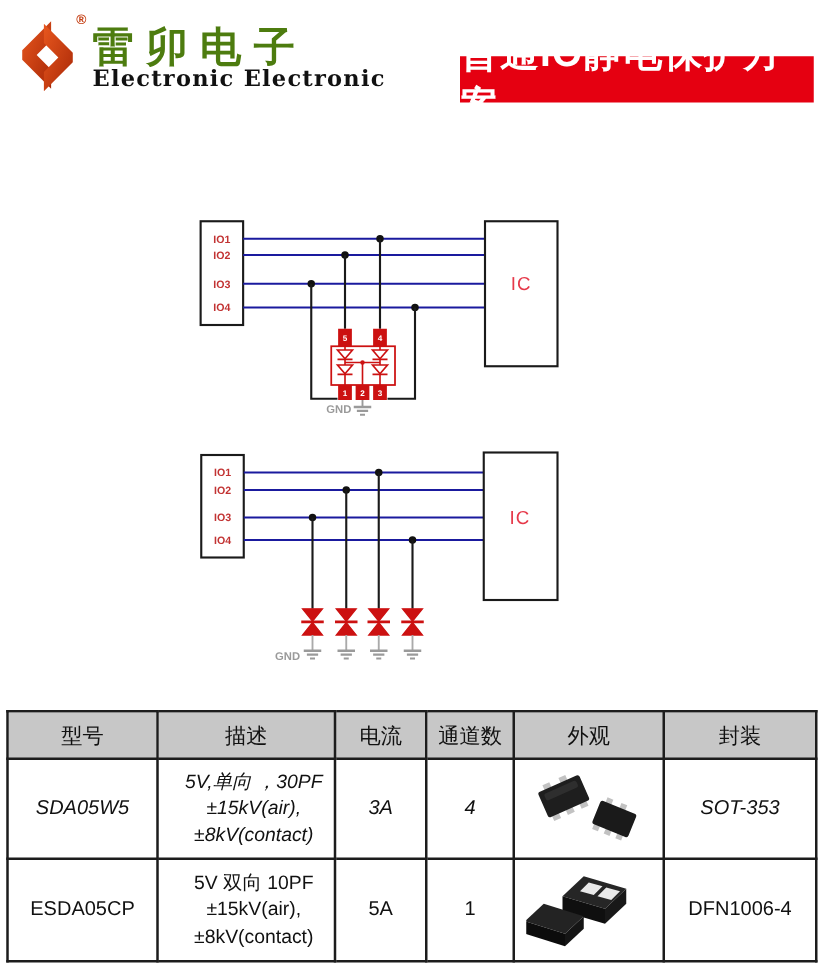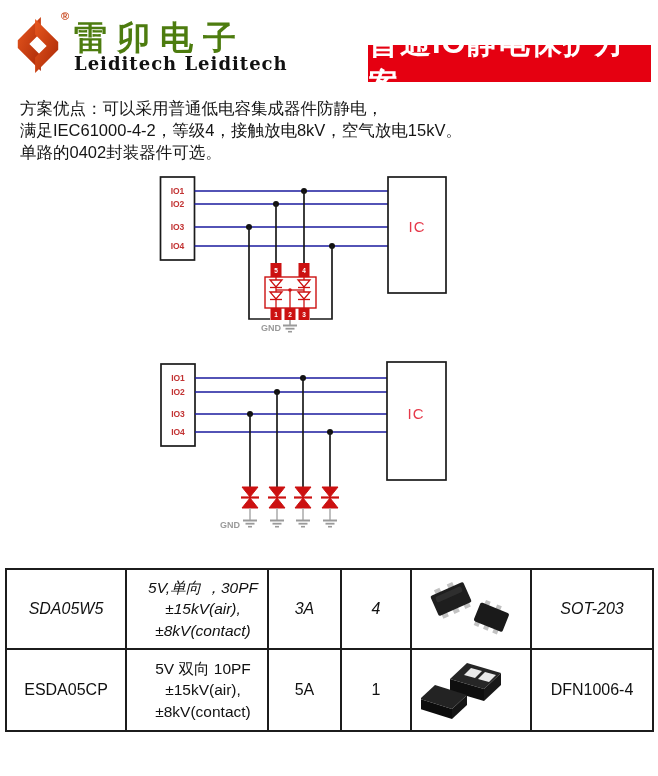--- a/index.html
+++ b/index.html
@@ -81,28 +81,23 @@
       <linearGradient id="lg" x1="0" y1="0" x2="1" y2="1">
         <stop offset="0" stop-color="#e8571e"></stop>
         <stop offset="1" stop-color="#a82807"></stop>
       </linearGradient>
     </defs>
     <path d="M6 31 L30 7 L30 23 L18 35 L30 47 L30 63 L6 39 Z" fill="url(#lg)"></path>
     <path d="M48 41 L24 65 L24 49 L36 37 L24 25 L24 9 L48 33 Z" fill="url(#lg)"></path>
   </svg>
   <div id="reg-mark" class="abs">®</div>
   <div id="logo-cn" class="abs">雷卯电子</div>
-  <div id="logo-en" class="abs">Leiditech Leiditech</div>
+  <div id="logo-en" class="abs">Electronic Electronic</div>
   <div id="banner" class="abs">普通IO静电保护方案</div>
 
-  <div id="intro" class="abs">
-    <div>方案优点：可以采用普通低电容集成器件防静电，</div>
-    <div>满足IEC61000-4-2，等级4，接触放电8kV，空气放电15kV。</div>
-    <div>单路的0402封装器件可选。</div>
-  </div>
 
   <svg id="schematic1" class="abs" viewBox="0 0 310 175">
 
     <rect x="10.5" y="7" width="34" height="83" fill="#ffffff" stroke="#1a1a1a" stroke-width="1.7"></rect>
     <text class="io-lbl" x="27.5" y="24" text-anchor="middle">IO1</text>
     <text class="io-lbl" x="27.5" y="37" text-anchor="middle">IO2</text>
     <text class="io-lbl" x="27.5" y="60" text-anchor="middle">IO3</text>
     <text class="io-lbl" x="27.5" y="79" text-anchor="middle">IO4</text>
 
     <g stroke="#1a1a9e" stroke-width="1.7">
@@ -254,20 +249,28 @@
     <table class="spec">
       <colgroup>
         <col style="width:120px">
           <col style="width:142px">
           <col style="width:73px">
         <col style="width:70px">
           <col style="width:120px">
           <col style="width:122px">
       </colgroup>
       <tbody>
+          <tr>
+        <th>型号</th>
+        <th>描述</th>
+        <th>电流</th>
+        <th>通道数</th>
+        <th>外观</th>
+        <th>封装</th>
+      </tr>
       <tr class="prod-row-1">
         <td>SDA05W5</td>
         <td class="desc-cell">
           <div>5V,单向 ，30PF</div>
           <div>±15kV(air),</div>
           <div>±8kV(contact)</div>
         </td>
         <td>3A</td>
         <td>4</td>
         <td>
@@ -284,21 +287,21 @@
             <g transform="translate(70,42) rotate(22)">
               <rect x="-11" y="-14" width="5" height="5" fill="#c2c2c2"></rect>
               <rect x="1" y="-14" width="5" height="5" fill="#c2c2c2"></rect>
               <rect x="-13" y="9" width="5" height="5" fill="#c2c2c2"></rect>
               <rect x="-3" y="9" width="5" height="5" fill="#c2c2c2"></rect>
               <rect x="7" y="9" width="5" height="5" fill="#c2c2c2"></rect>
               <rect x="-15" y="-10" width="31" height="20" rx="2" fill="#1a1a1a"></rect>
             </g>
           </svg>
         </td>
-        <td>SOT-203</td>
+        <td>SOT-353</td>
       </tr>
       <tr class="prod-row-2">
         <td>ESDA05CP</td>
         <td class="desc-cell">
           <div>5V 双向 10PF</div>
           <div>±15kV(air),</div>
           <div>±8kV(contact)</div>
         </td>
         <td>5A</td>
         <td>1</td>

